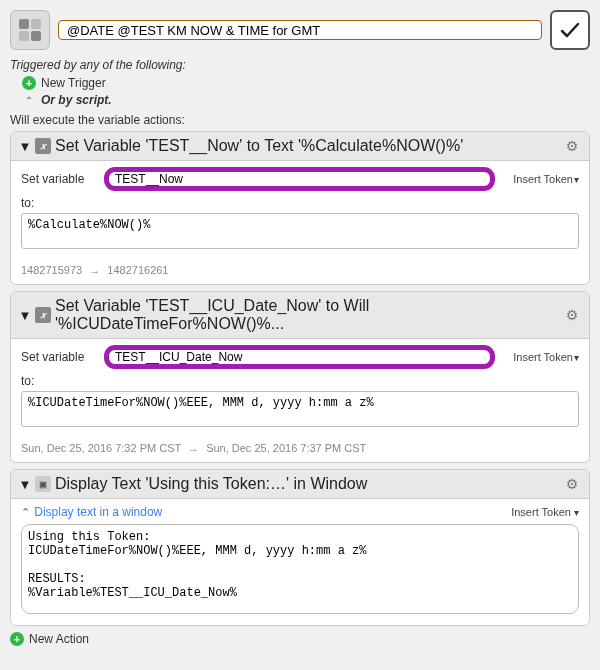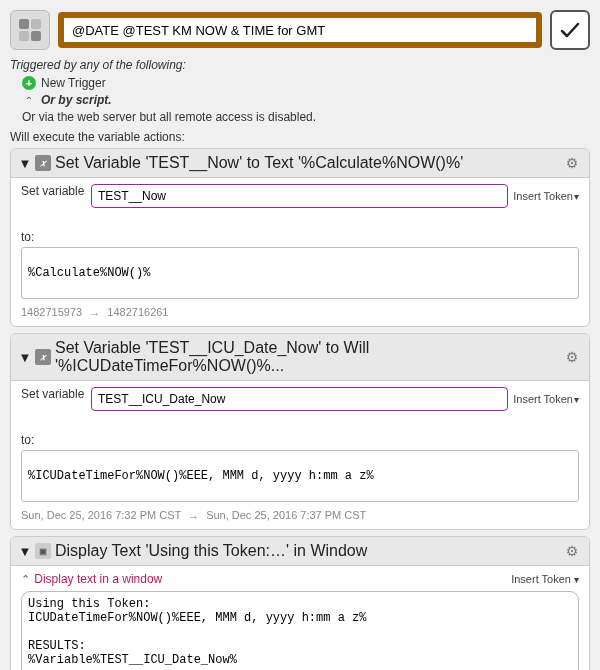--- a/index.html
+++ b/index.html
@@ -30,23 +30,23 @@
       align-items: center;
       justify-content: center;
       flex-shrink: 0;
     }
     .macro-icon svg {
       width: 26px;
       height: 26px;
     }
     .macro-title-input {
       flex: 1;
-      height: 36px;
+      height: 20px;
       font-size: 13px;
-      border: 6px solid #a16207;
+      border: 1px solid #a16207;
       border-radius: 4px;
       padding: 4px 8px;
       background: white;
     }
     .checkmark-btn {
       width: 40px;
       height: 40px;
       border: 2px solid #555;
       border-radius: 6px;
       background: white;
@@ -173,35 +173,36 @@
       color: #777;
       font-size: 14px;
     }
 
     
     .action-body {
       padding: 6px 10px 8px 10px;
     }
     .action-row {
       display: flex;
-      gap: 5px;
-      margin-bottom: 22px;
+      align-items: center;
+      gap: 18px;
+      margin-bottom: 5px;
     }
     .action-row label {
       font-size: 12px;
       color: #333;
       white-space: nowrap;
       min-width: 65px;
     }
     .var-input {
       flex: 1;
       height: 24px;
       font-size: 12px;
-      border: 1px solid #a21caf;
-      border-radius: 4px;
+      border: 5px solid #a21caf;
+      border-radius: 11px;
       padding: 4px 6px;
       background: white;
     }
     .insert-token-btn {
       font-size: 11px;
       color: #444;
       cursor: pointer;
       white-space: nowrap;
       display: flex;
       align-items: center;
@@ -211,48 +212,48 @@
       font-size: 12px;
       color: #333;
       margin-bottom: 3px;
     }
     .to-textarea {
       width: 100%;
       min-height: 36px;
       font-size: 12px;
       border: 1px solid #bbb;
       border-radius: 3px;
-      padding: 18px 6px;
+      padding: 4px 6px;
       background: white;
       resize: none;
       font-family: "Courier New", monospace;
     }
     .result-row {
       font-size: 11px;
       color: #888;
-      margin-top: 4px;
+      margin-top: 12px;
     }
     .arrow {
       margin: 0 4px;
     }
 
     
     .display-trigger {
       display: flex;
       align-items: center;
       gap: 4px;
       margin-bottom: 5px;
     }
     .display-trigger-icon {
       font-size: 11px;
       color: #555;
     }
     .display-trigger-text {
       font-size: 12px;
-      color: #be185d;
+      color: #3b82f6;
       text-align: center;
     }
     .display-insert-token {
       margin-left: auto;
       font-size: 11px;
       color: #444;
       cursor: pointer;
     }
     .display-textarea {
       width: 100%;
@@ -307,21 +308,20 @@
 <div>
   <div class="section-label">Triggered by any of the following:</div>
   <div class="trigger-item">
     <div class="green-plus">+</div>
     <span>New Trigger</span>
   </div>
   <div class="trigger-item">
     <div class="script-icon">⌃</div>
     <span class="bold-text">Or by script.</span>
   </div>
-  <div class="indent-text">Or via the web server but all remote access is disabled.</div>
 </div>
 
 <div class="actions-label">Will execute the variable actions:</div>
 
 <div class="action-card">
   <div class="action-header">
     <div class="triangle-btn">▼</div>
     <div class="action-icon x-icon">𝑥</div>
     <span class="action-title">Set Variable 'TEST__Now' to Text '%Calculate%NOW()%'</span>
     <div class="gear-btn">⚙</div>

